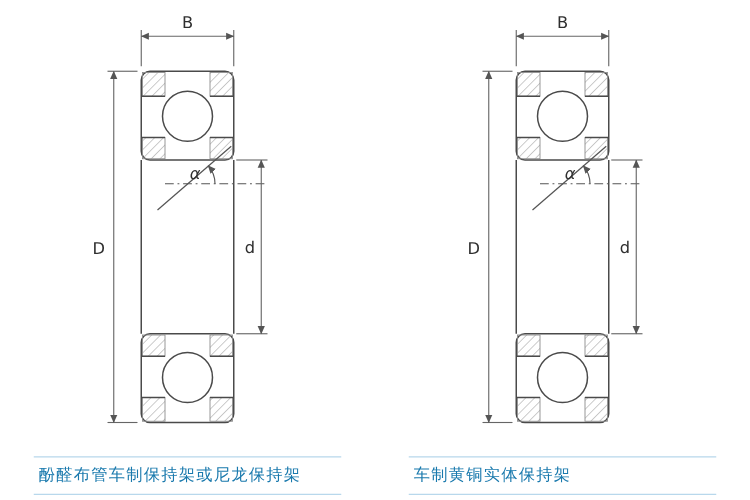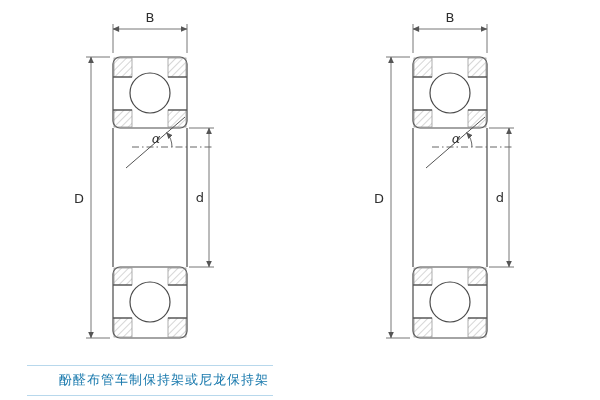--- a/index.html
+++ b/index.html
@@ -17,21 +17,21 @@
   .geo rect.block{fill:#ffffff;}
   .geo rect.h{fill:url(#hatchP);stroke:#8a8a8a;stroke-width:0.7;}
   .geo circle.ball{fill:#ffffff;}
   .geo line.thin{stroke-width:1;stroke:#555;}
   .geo line.dash{stroke:#555;stroke-width:0.9;stroke-dasharray:7 3 1.5 3;}
   .geo path.arc{stroke:#555;stroke-width:0.9;}
   .dims line{stroke:#666;stroke-width:0.9;}
   text.dim{font-family:"DejaVu Sans", sans-serif;font-size:13px;fill:#2f2f2f;text-anchor:middle;}
   text.angle{font-family:"DejaVu Sans", sans-serif;font-size:13px;font-style:italic;fill:#2f2f2f;text-anchor:middle;}
   .caption{
-    margin-top:13px;width:238px;text-align:right;
+    margin-top:13px;width:238px;text-align:left;
     border-top:1px solid #b8d8ec;border-bottom:1px solid #b8d8ec;
     padding:5px 4px 6px 4px;
     color:#1979ad;font-size:13px;letter-spacing:1px;
     font-family:"DejaVu Sans","Liberation Sans",sans-serif;
     white-space:nowrap;
   }
 </style>
 </head>
 <body>
 
@@ -148,15 +148,16 @@
         <line x1="91" y1="57" x2="91" y2="338" marker-start="url(#mS)" marker-end="url(#mE)"></line>
         <line x1="189" y1="128" x2="214" y2="128"></line>
         <line x1="189" y1="267" x2="214" y2="267"></line>
         <line x1="209" y1="128" x2="209" y2="267" marker-start="url(#mS)" marker-end="url(#mE)"></line>
       </g>
       <text class="dim" x="150" y="22">B</text>
       <text class="dim" x="79" y="203">D</text>
       <text class="dim" x="200" y="202">d</text>
       <text class="angle" x="156" y="143">α</text>
     </svg>
+    <div class="caption">车制黄铜实体保持架</div>
   </div>
 
 </div>
 
 </body></html>

